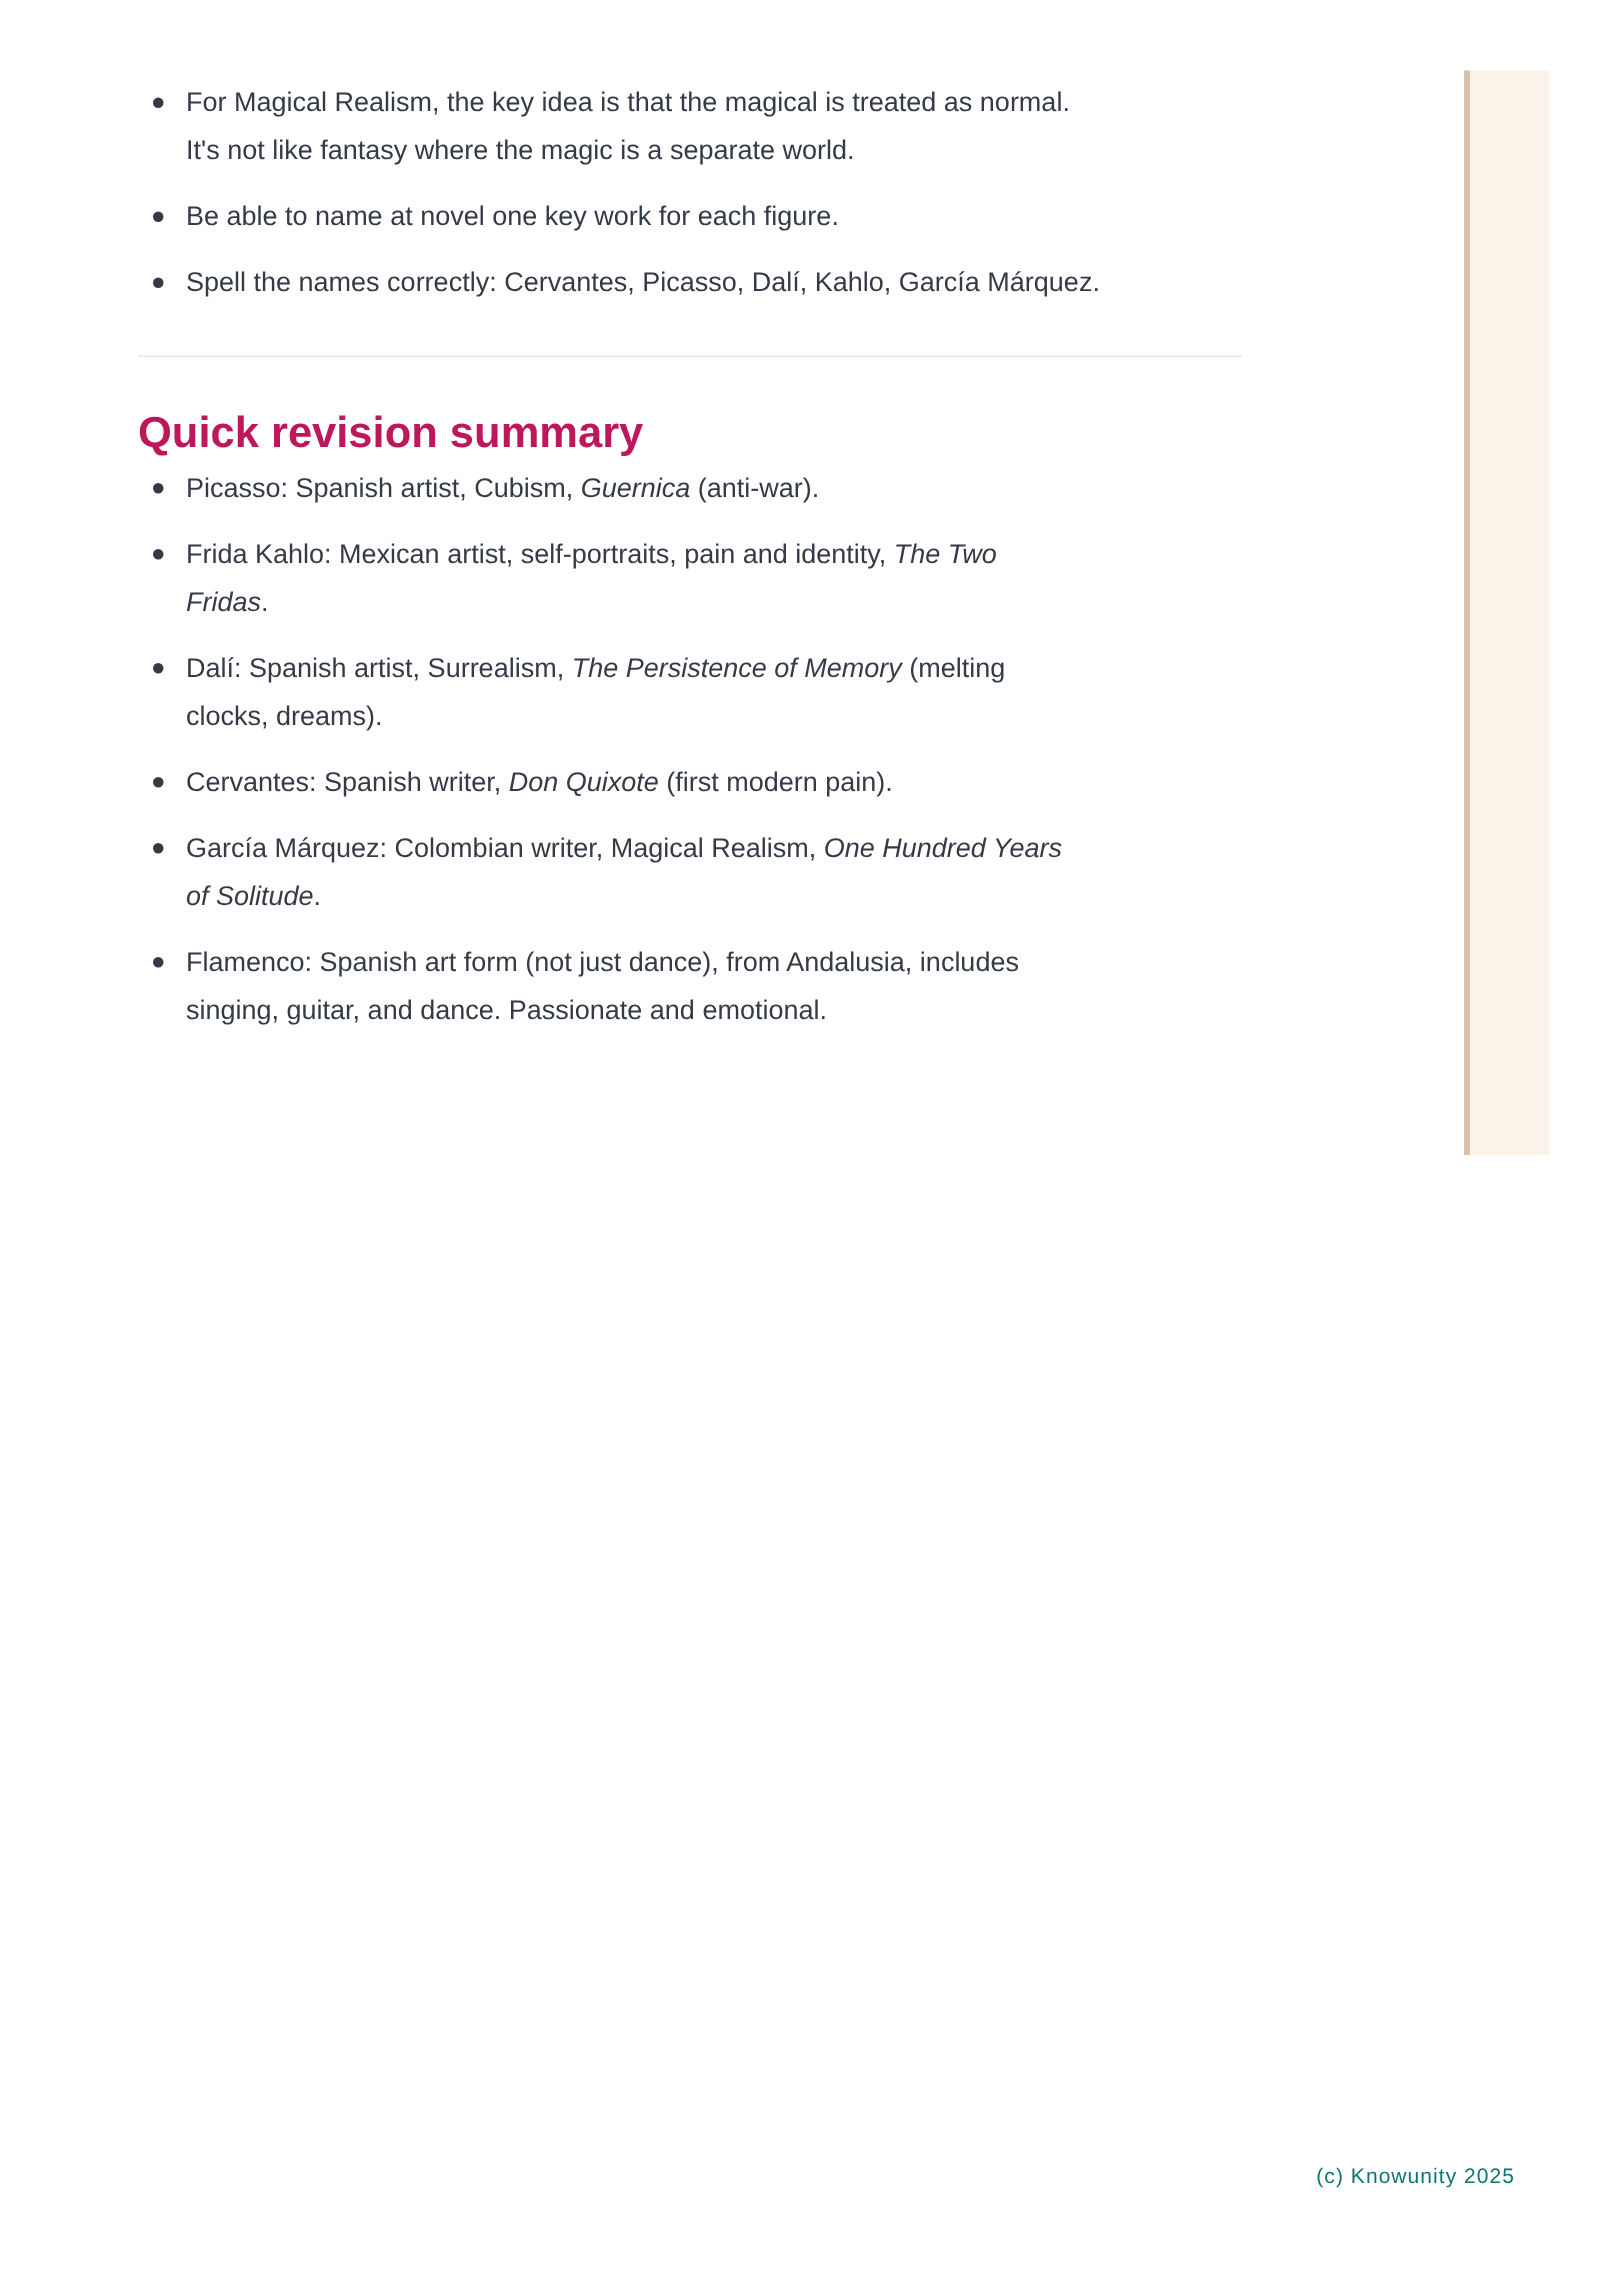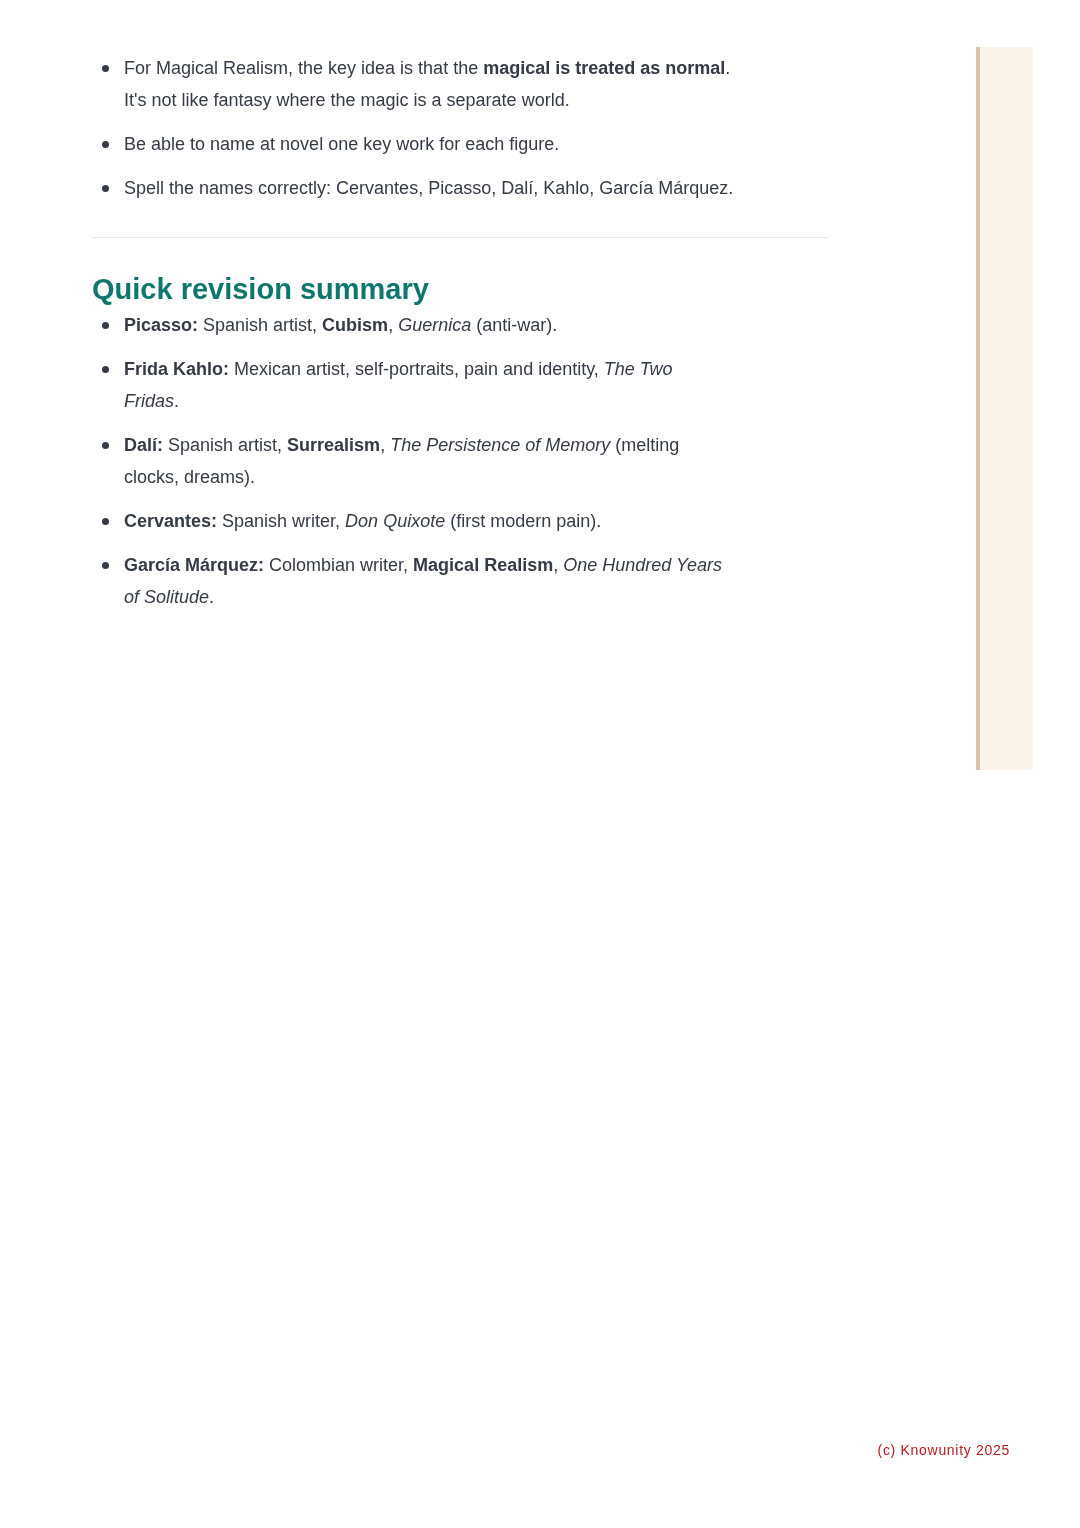--- a/index.html
+++ b/index.html
@@ -39,52 +39,52 @@
     left: 10px;
     top: 13px;
     width: 7px;
     height: 7px;
     border-radius: 50%;
     background: #353b46;
   }
   .bullet-item .txt {
     white-space: pre-wrap;
   }
-  .b { font-weight: 700; }
+  .b { font-weight: 400; }
   .i { font-style: italic; }
   .divider {
     height: 1px;
     background: #e7e7e7;
     margin: 33px 0 0 0;
   }
   h2.section-heading {
     margin: 31px 0 0 0;
     font-size: 29px;
     line-height: 40px;
     font-weight: 700;
-    color: #0f766e;
+    color: #be185d;
   }
   ul.revision-list {
   }
   .minimap {
     position: absolute;
     left: 976px;
     top: 47px;
     width: 53px;
     height: 723px;
     background: #fbf3ea;
     border-left: 4px solid #d8c2ad;
   }
   .footer-copyright {
     position: absolute;
     right: 70px;
     top: 1440px;
     font-size: 14px;
     line-height: 20px;
-    color: #b91c1c;
+    color: #0f766e;
     letter-spacing: 0.7px;
   }
 </style>
 </head>
 <body>
 
 <div class="page">
 
   <div class="content">
 
@@ -101,20 +101,22 @@
 
     <ul class="bullet-list revision-list">
         <li class="bullet-item"><span class="dot"></span><span class="txt"><span class="b">Picasso:</span><span> Spanish artist, </span><span class="b">Cubism</span><span>, </span><span class="i">Guernica</span><span> (anti-war).</span></span></li>
         <li class="bullet-item"><span class="dot"></span><span class="txt"><span class="b">Frida Kahlo:</span><span> Mexican artist, self-portraits, pain and identity, </span><span class="i">The Two
 Fridas</span><span>.</span></span></li>
         <li class="bullet-item"><span class="dot"></span><span class="txt"><span class="b">Dalí:</span><span> Spanish artist, </span><span class="b">Surrealism</span><span>, </span><span class="i">The Persistence of Memory</span><span> (melting
 clocks, dreams).</span></span></li>
         <li class="bullet-item"><span class="dot"></span><span class="txt"><span class="b">Cervantes:</span><span> Spanish writer, </span><span class="i">Don Quixote</span><span> (first modern pain).</span></span></li>
         <li class="bullet-item"><span class="dot"></span><span class="txt"><span class="b">García Márquez:</span><span> Colombian writer, </span><span class="b">Magical Realism</span><span>, </span><span class="i">One Hundred Years
 of Solitude</span><span>.</span></span></li>
+        <li class="bullet-item"><span class="dot"></span><span class="txt"><span class="b">Flamenco:</span><span> Spanish art form (not just dance), from Andalusia, includes
+singing, guitar, and dance. Passionate and emotional.</span></span></li>
       </ul>
 
   </div>
 
   <div class="minimap"></div>
 
   <div class="footer-copyright">(c) Knowunity 2025</div>
 
 </div>
 

